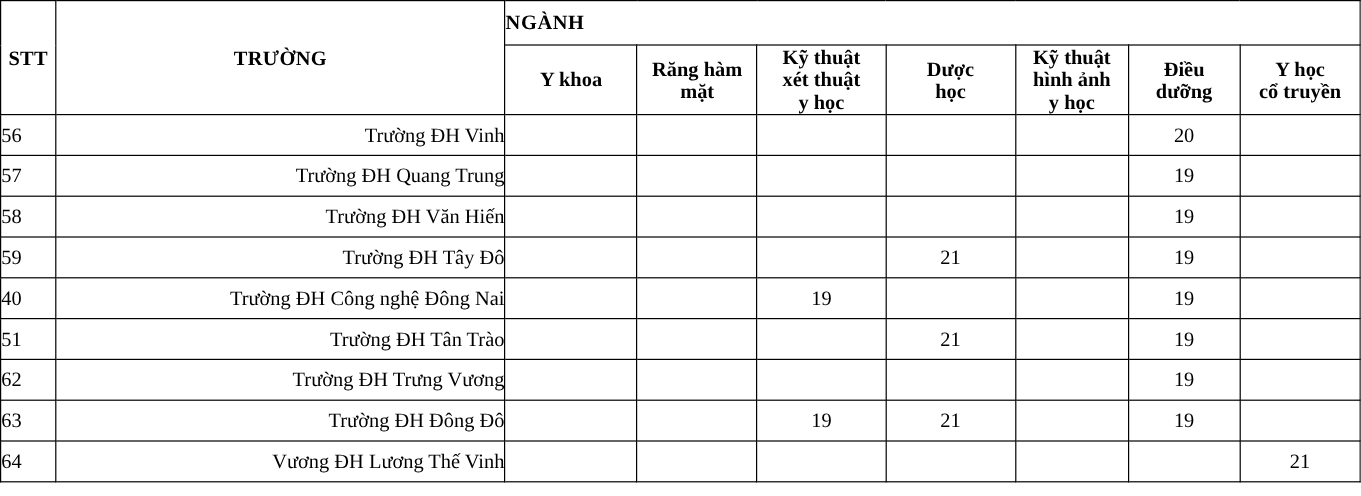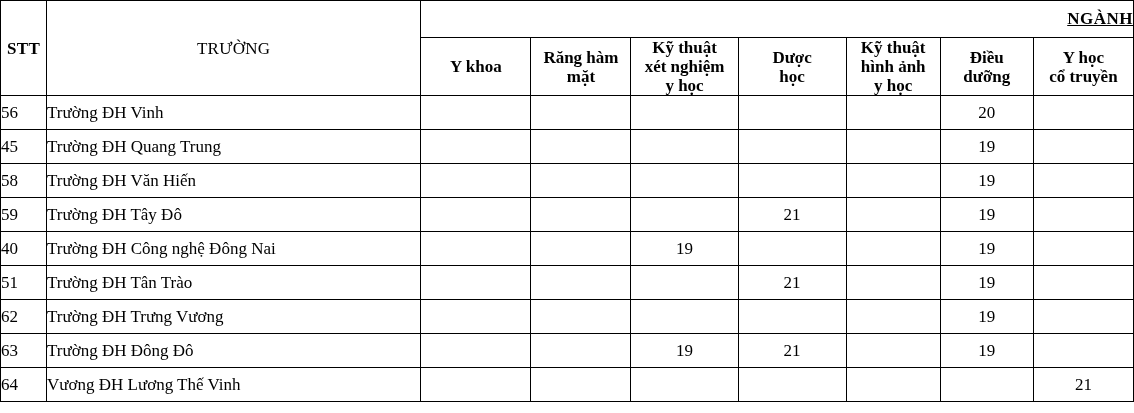--- a/index.html
+++ b/index.html
@@ -39,30 +39,29 @@
   }
 
   th.stt {
     width: 46px;
     font-weight: bold;
     letter-spacing: 0.3px;
   }
   th.truong {
     width: 374px;
     text-align: center;
-    font-weight: normal;
+    font-weight: bold;
     letter-spacing: 0.3px;
   }
   th.nganh-group {
-    text-align: right;
+    text-align: left;
     font-weight: bold;
     letter-spacing: 0.5px;
     height: 36px;
     font-size: 17.5px;
-    text-decoration: underline;
   }
   th.sub {
     text-align: center;
     font-weight: bold;
     vertical-align: bottom;
     padding-bottom: 6px;
     font-size: 16.5px;
     line-height: 1.15;
   }
   th.sub .l {
@@ -80,21 +79,21 @@
   col.c7 { width: 100px; }
 
   tbody td {
     height: 33px;
   }
   td.num {
     text-align: left;
     font-size: 17px;
   }
   td.name {
-    text-align: left;
+    text-align: right;
     padding-left: 8px;
     font-size: 17px;
   }
   td.val {
     text-align: center;
     font-size: 17px;
   }
 </style>
 </head>
 <body>
@@ -121,21 +120,21 @@
       <tr>
         <th class="sub">
           <span class="l">Y khoa</span>
         </th>
         <th class="sub">
           <span class="l">Răng hàm</span>
           <span class="l">mặt</span>
         </th>
         <th class="sub">
           <span class="l">Kỹ thuật</span>
-          <span class="l">xét nghiệm</span>
+          <span class="l">xét thuật</span>
           <span class="l">y học</span>
         </th>
         <th class="sub">
           <span class="l">Dược</span>
           <span class="l">học</span>
         </th>
         <th class="sub">
           <span class="l">Kỹ thuật</span>
           <span class="l">hình ảnh</span>
           <span class="l">y học</span>
@@ -156,21 +155,21 @@
         <td class="name">Trường ĐH Vinh</td>
         <td class="val"></td>
         <td class="val"></td>
         <td class="val"></td>
         <td class="val"></td>
         <td class="val"></td>
         <td class="val">20</td>
         <td class="val"></td>
       </tr>
       <tr>
-        <td class="num">45</td>
+        <td class="num">57</td>
         <td class="name">Trường ĐH Quang Trung</td>
         <td class="val"></td>
         <td class="val"></td>
         <td class="val"></td>
         <td class="val"></td>
         <td class="val"></td>
         <td class="val">19</td>
         <td class="val"></td>
       </tr>
       <tr>

